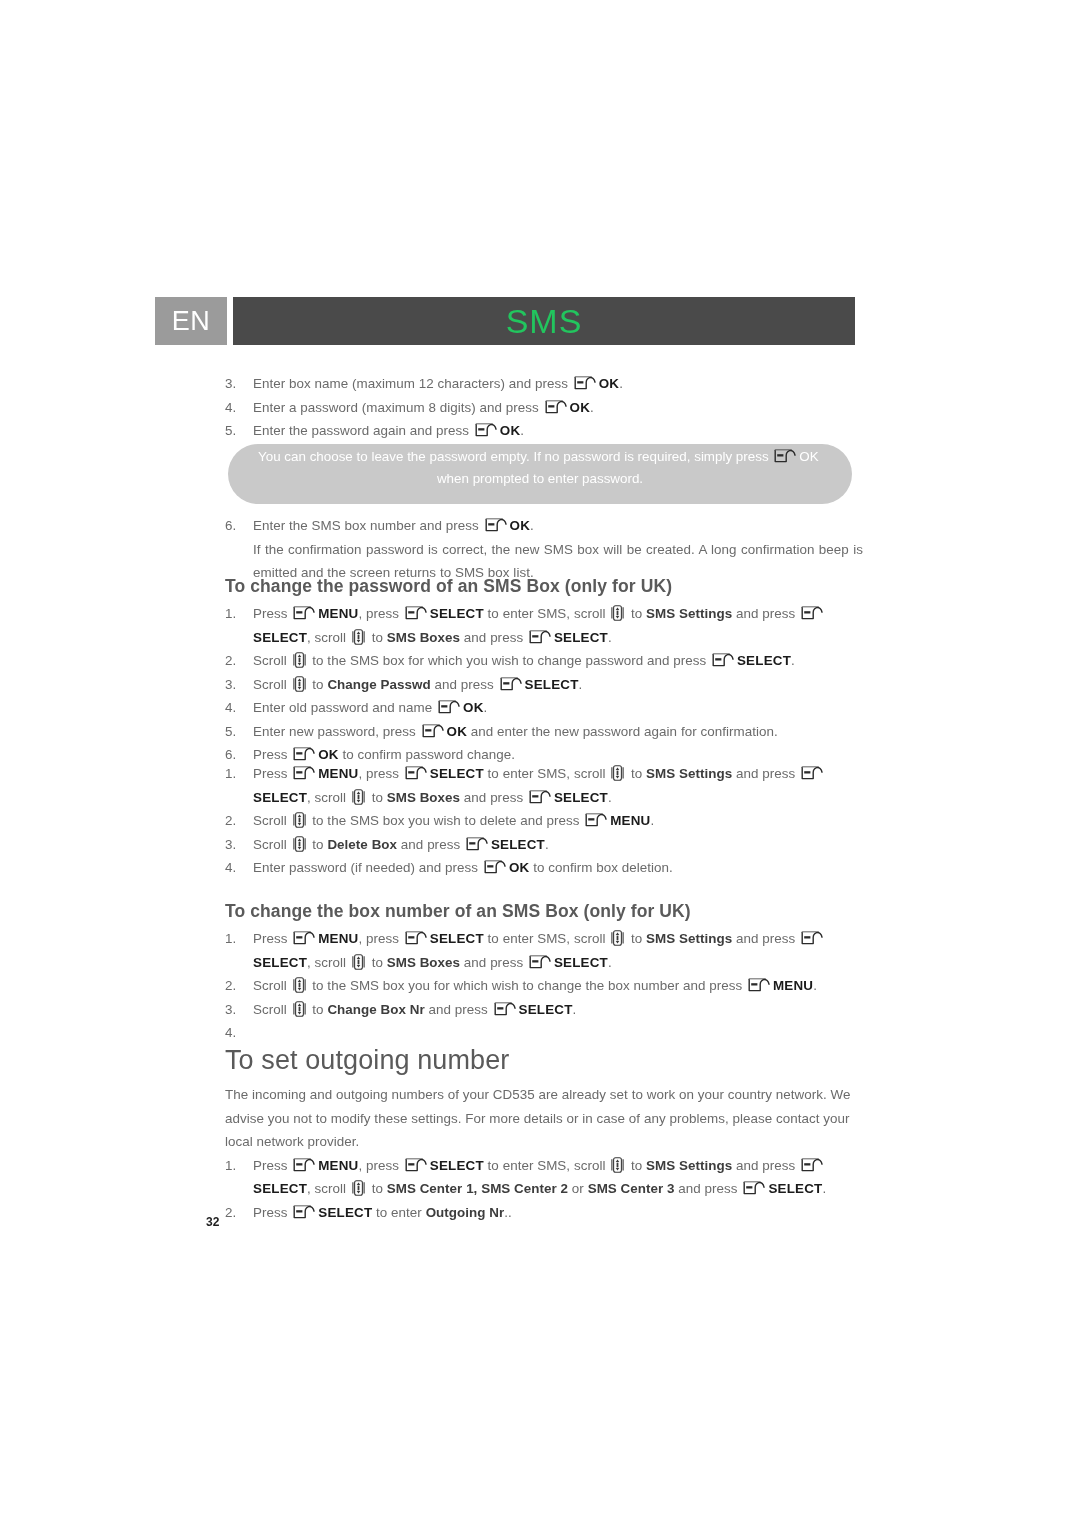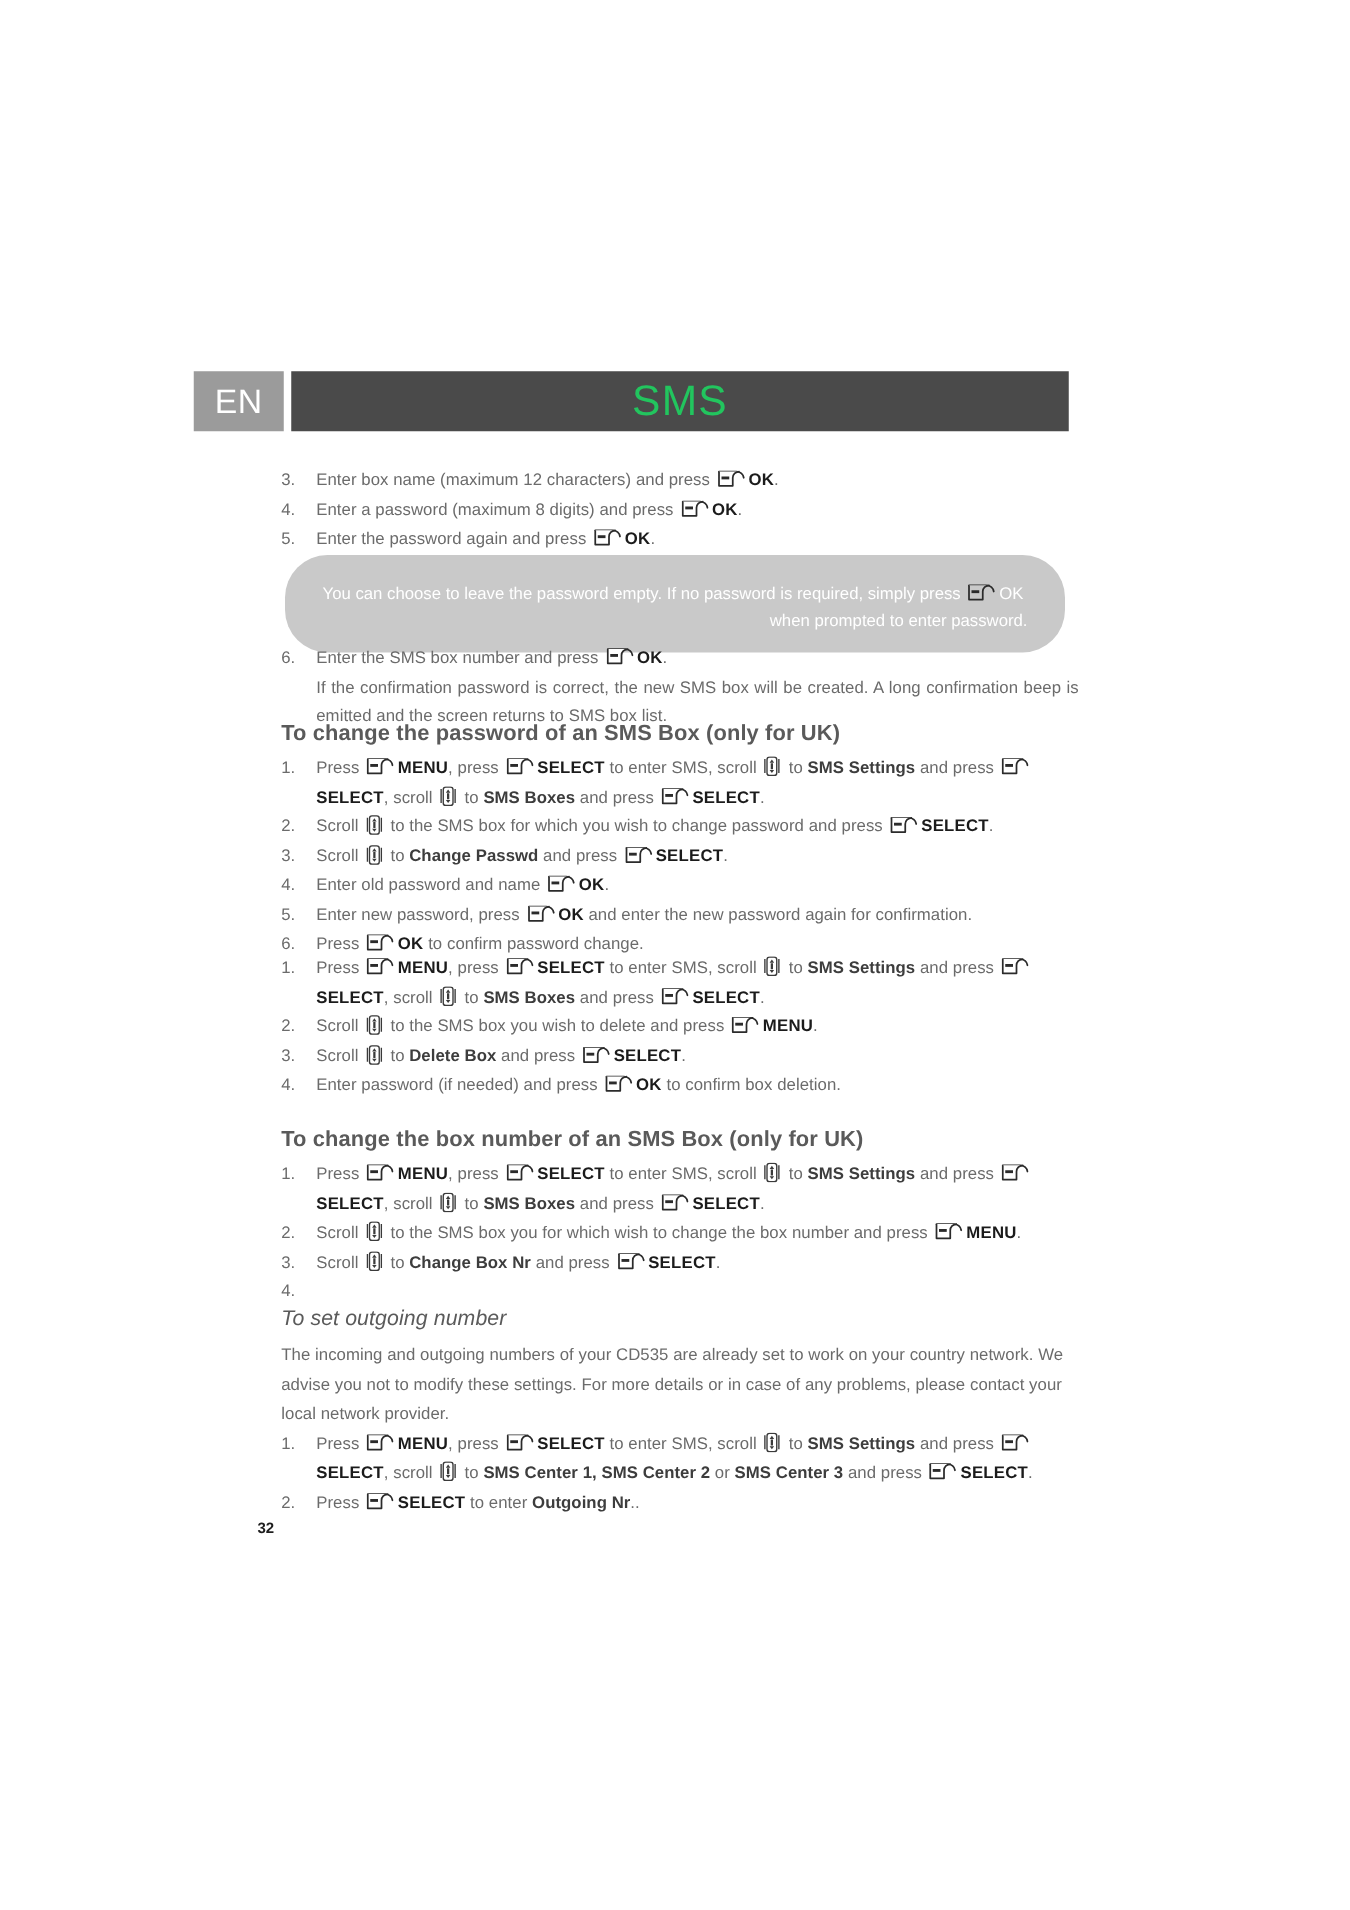--- a/index.html
+++ b/index.html
@@ -93,46 +93,45 @@
     color: #1b1b1b;
     letter-spacing: 0.2px;
   }
 
   
   .callout {
     position: absolute;
     left: 228px;
     top: 444px;
     width: 624px;
-    padding: 20px 30px 14px 30px;
+    padding: 2px 30px 14px 30px;
     box-sizing: border-box;
     background: #c9c9c9;
     border-radius: 34px;
     color: #ffffff;
     font-size: 13.4px;
     line-height: 22px;
     text-align: justify;
   }
-  .callout .line2 { text-align: right; }
+  .callout .line2 { text-align: center; }
 
   
   .h-sub {
     font-size: 17.5px;
     font-weight: 700;
     color: #5a5a5a;
     letter-spacing: 0.1px;
     margin: 0 0 5px 0;
   }
   .h-main {
-    font-size: 17px;
+    font-size: 27px;
     font-weight: 500;
     color: #5a5a5a;
     letter-spacing: 0.1px;
     margin: 0 0 7px 0;
-    font-style: italic;
   }
 
   
   .block { position: absolute; left: 225px; width: 638px; }
 
   
   .ico {
     display: inline-block;
     vertical-align: -3px;
     margin: 0 3px 0 2px;

